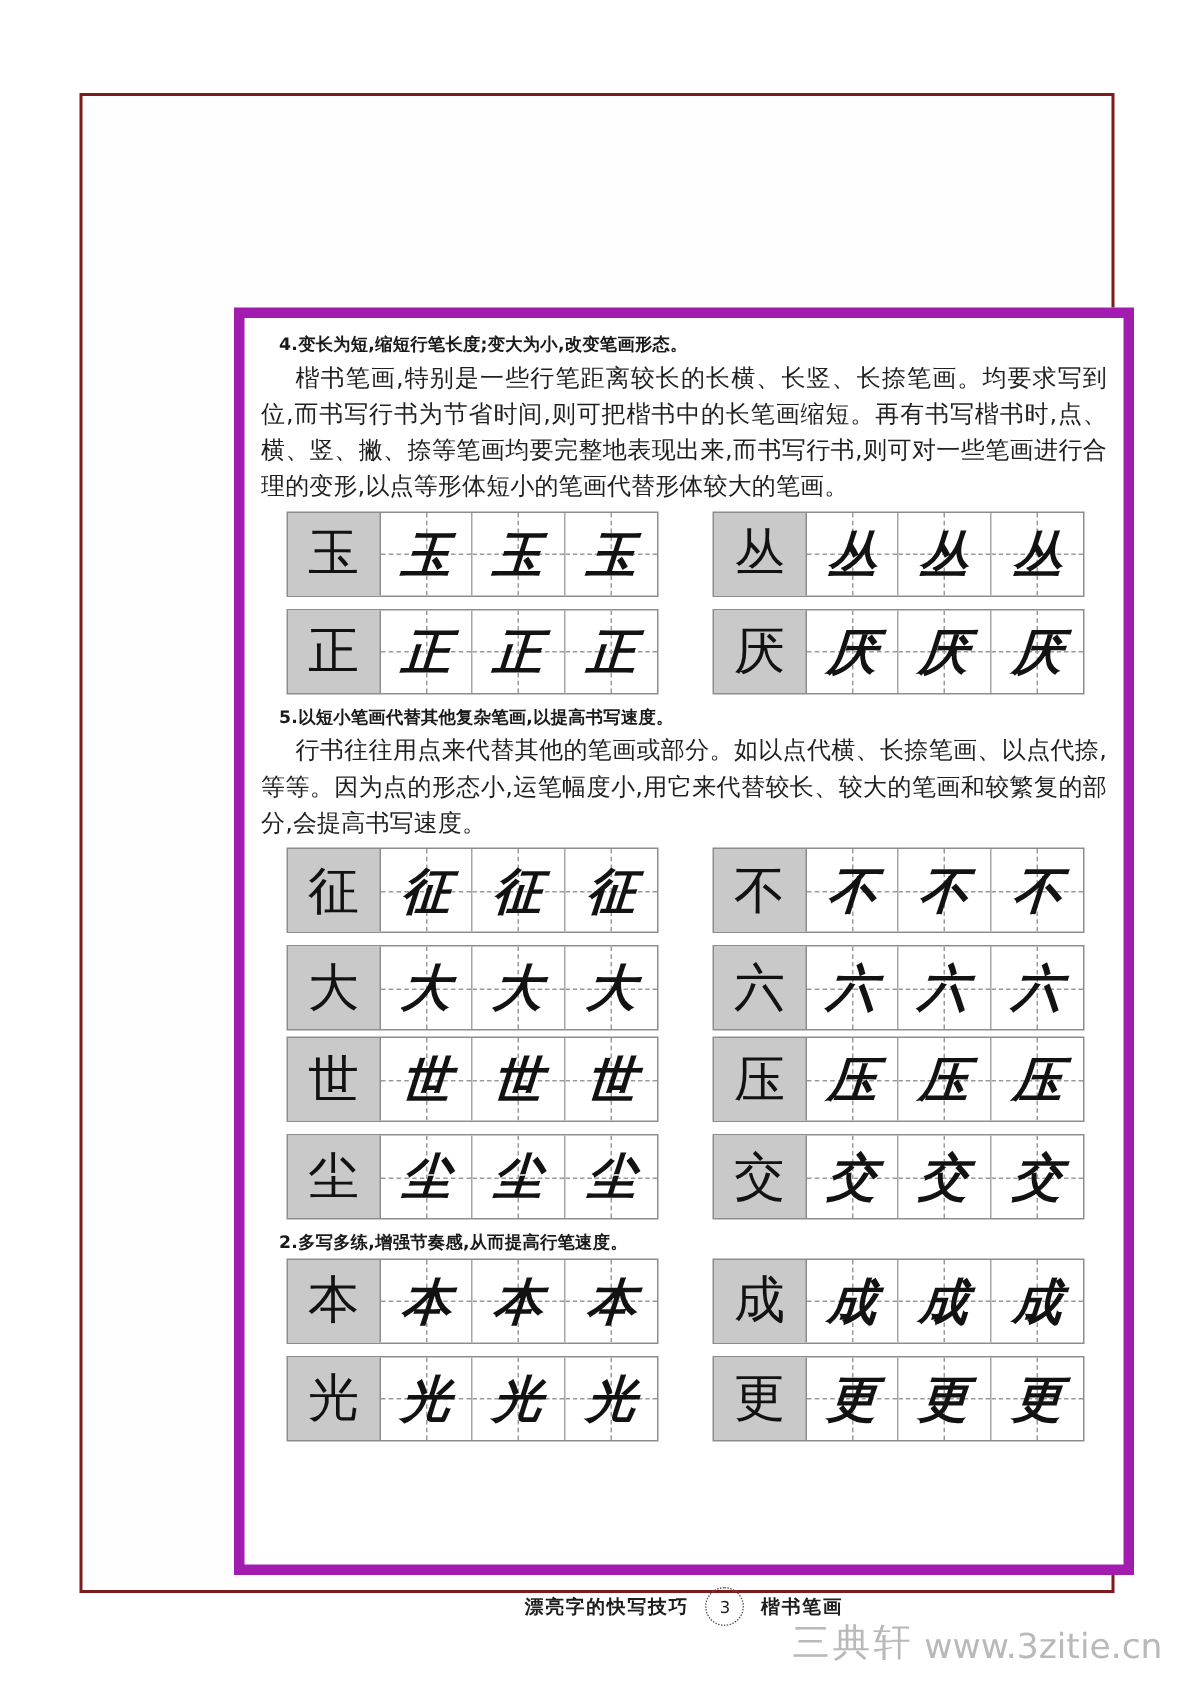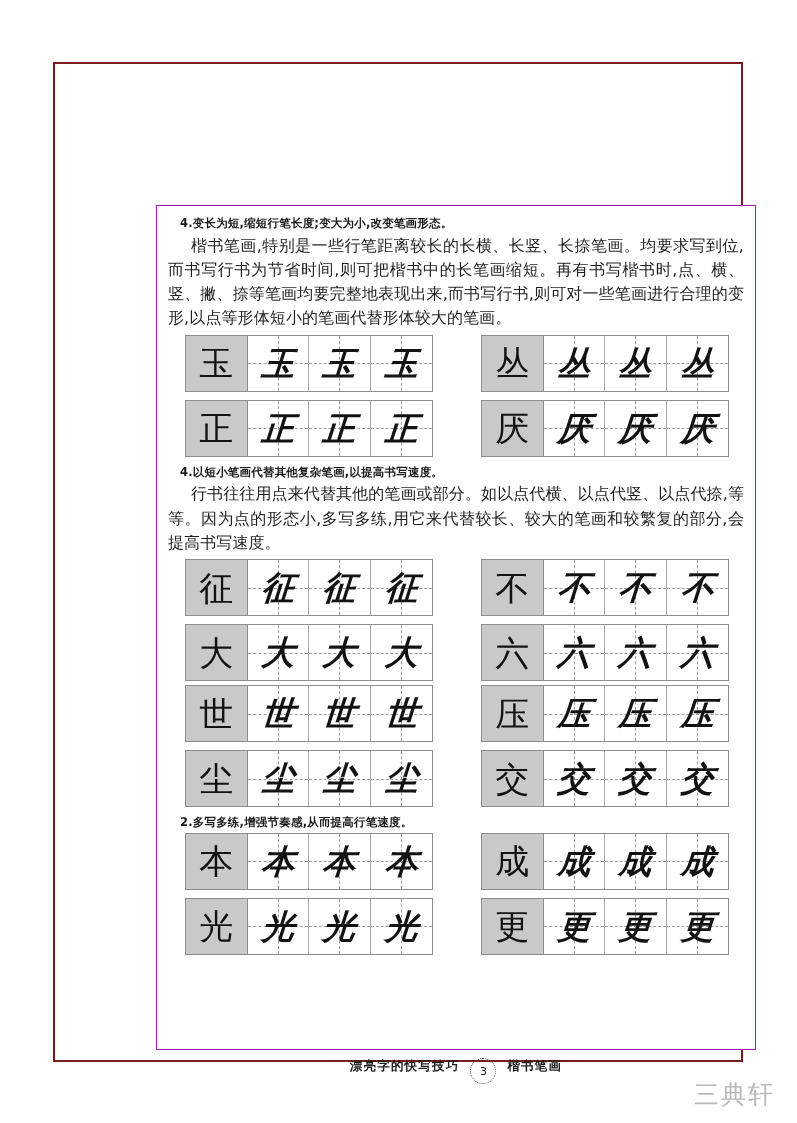--- a/index.html
+++ b/index.html
@@ -27,21 +27,21 @@
     background: #fefefe;
   }
 
   
   #content-frame {
     position: absolute;
     left: 101px;
     top: 141px;
     width: 600px;
     height: 845px;
-    border: 1px solid #a21caf;
+    border: 7px solid #a21caf;
     box-sizing: border-box;
     background: #ffffff;
     padding: 6px 9px 0 9px;
   }
 
   
   .section {
     margin: 0;
   }
   .sec-heading {
@@ -137,21 +137,21 @@
     transform: skewX(-4deg);
   }
 
   
   #footer {
     position: absolute;
     left: 101px;
     top: 994px;
     width: 600px;
     display: flex;
-    align-items: flex-start;
+    align-items: center;
     justify-content: center;
     gap: 11px;
     font-size: 12.5px;
     font-weight: bold;
     color: #1d1d1d;
     letter-spacing: 1.2px;
   }
   #footer .page-num {
     display: inline-flex;
     align-items: center;
@@ -254,22 +254,22 @@
               </div>
             <div class="cell practice">
                 <span class="glyph">厌</span>
               </div>
           </div>
         </div>
       </div>
     </div>
 
     <div class="section">
-      <div class="sec-heading">4.以短小笔画代替其他复杂笔画,以提高书写速度。</div>
-      <p class="sec-body">行书往往用点来代替其他的笔画或部分。如以点代横、以点代竖、以点代捺,等等。因为点的形态小,多写多练,用它来代替较长、较大的笔画和较繁复的部分,会提高书写速度。</p>
+      <div class="sec-heading">5.以短小笔画代替其他复杂笔画,以提高书写速度。</div>
+      <p class="sec-body">行书往往用点来代替其他的笔画或部分。如以点代横、长捺笔画、以点代捺,等等。因为点的形态小,运笔幅度小,用它来代替较长、较大的笔画和较繁复的部分,会提高书写速度。</p>
       <div class="grid-row">
         <div class="grid-block">
           <div class="char-grid">
             <div class="cell model">
                 <span class="glyph">征</span>
               </div>
             <div class="cell practice">
                 <span class="glyph">征</span>
               </div>
             <div class="cell practice">
@@ -463,13 +463,14 @@
   <div id="footer">
     <span>漂亮字的快写技巧</span>
     <span class="page-num">3</span>
     <span>楷书笔画</span>
   </div>
 
 </div>
 
 <div id="watermark">
   <span class="wm-cn">三典轩</span>
+  <span class="wm-url">www.3zitie.cn</span>
 </div>
 
 </body></html>

